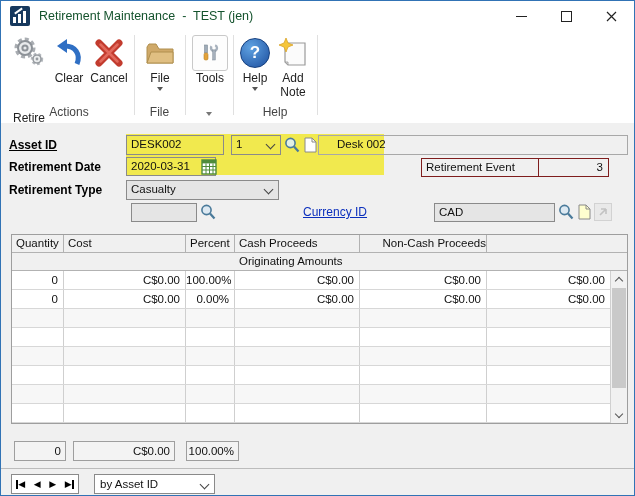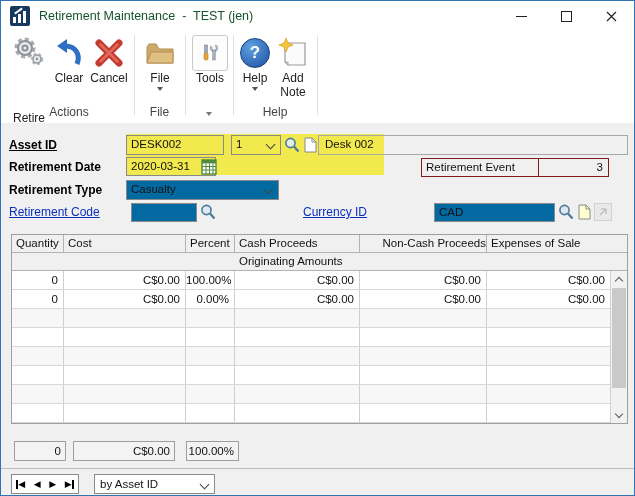--- a/index.html
+++ b/index.html
@@ -25,21 +25,21 @@
   .tri{width:0;height:0;border-left:3.5px solid transparent;border-right:3.5px solid transparent;border-top:4px solid #555;margin-top:2px;}
   .toolbox{width:34px;height:34px;border:1px solid #c9c9c9;border-radius:3px;display:flex;align-items:center;justify-content:center;background:#fdfdfd;}
   .helpcirc{width:30px;height:30px;border-radius:50%;background:radial-gradient(circle at 35% 30%,#5fa2e2,#1c4e9e);border:1px solid #16407f;color:#fff;font-weight:bold;font-size:17px;display:flex;align-items:center;justify-content:center;box-sizing:border-box;}
 
   
   .content{position:absolute;left:0;top:122px;width:100%;height:373px;background:#f0f0f0;}
   .hl{position:absolute;left:125px;top:133px;width:258px;height:41px;background:#f1e94e;}
   .flabel{position:absolute;font-weight:bold;font-size:12px;color:#000;}
   .flink{position:absolute;font-size:12px;color:#0b2fbd;text-decoration:underline;cursor:pointer;}
   .fld{position:absolute;border:1px solid #8a8a8a;box-sizing:border-box;font-size:11.5px;line-height:17px;padding:0 4px;background:transparent;white-space:nowrap;overflow:hidden;}
-  .white{background:#0369a1;}
+  .white{background:#e5e5e5;}
   .chev{display:inline-block;width:6px;height:6px;border-right:1.5px solid #444;border-bottom:1.5px solid #444;transform:rotate(45deg);}
   .combochev{position:absolute;right:6px;top:5px;}
   .icobtn{position:absolute;display:flex;align-items:center;justify-content:center;cursor:pointer;}
   .cellbox{position:absolute;border:1px solid #7f1d1d;box-sizing:border-box;font-size:11.5px;line-height:17px;background:#f0f0f0;}
 
   
   .grid{position:absolute;left:10px;top:233px;width:617px;height:190px;border:1px solid #9e9e9e;box-sizing:border-box;background:#fff;}
   .ghead,.gsub{display:flex;height:18px;background:#f0f0f0;border-bottom:1px solid #b2b2b2;box-sizing:border-box;}
   .ghead .hc{border-right:1px solid #b2b2b2;box-sizing:border-box;font-size:11.5px;line-height:17px;padding-left:4px;white-space:nowrap;overflow:hidden;}
   .gsub span{font-size:11.5px;line-height:17px;padding-left:227px;}
@@ -207,41 +207,40 @@
       <circle cx="6.5" cy="6" r="4.6" fill="#e2f0e4" stroke="#4a7a9a" stroke-width="1.6"></circle>
       <line x1="10" y1="9.5" x2="14.5" y2="14.5" stroke="#4a7a9a" stroke-width="2.2"></line>
     </svg>
   </span>
   <span class="icobtn" style="left:302px;top:135px;width:15px;height:18px;">
     <svg width="13" height="16" viewBox="0 0 13 16">
       <path d="M1 1 L8 1 L12 5 L12 15 L1 15 Z" fill="#fff" stroke="#8a8a8a" stroke-width="1"></path>
       <path d="M8 1 L8 5 L12 5" fill="none" stroke="#8a8a8a" stroke-width="1"></path>
     </svg>
   </span>
-  <div class="fld" style="left:317px;top:134px;width:310px;height:20px;border-color:#a8a8a8;padding-left:6px;">Desk 002</div>
+  <div class="fld" style="left:317px;top:134px;width:310px;height:20px;border-color:#a8a8a8;padding-left:18px;">Desk 002</div>
 
   <span class="flabel" style="left:8px;top:159px;">Retirement Date</span>
   <div class="fld" style="left:125px;top:156px;width:90px;height:19px;">2020-03-31</div>
   <span class="icobtn" style="left:199px;top:157px;width:17px;height:17px;">
     <svg width="16" height="16" viewBox="0 0 16 16">
       <rect x="1" y="1" width="14" height="14" fill="#ffffff" stroke="#4f8b3b" stroke-width="1.4"></rect>
       <rect x="1" y="1" width="14" height="3.4" fill="#4f8b3b"></rect>
       <path d="M1 7.5 H15 M1 11 H15 M5 4.4 V15 M8.5 4.4 V15 M12 4.4 V15" stroke="#4f8b3b" stroke-width="1"></path>
     </svg>
   </span>
   <div class="cellbox" style="left:420px;top:157px;width:118px;height:19px;padding-left:4px;">Retirement Event</div>
   <div class="cellbox" style="left:537px;top:157px;width:71px;height:19px;text-align:right;padding-right:5px;">3</div>
 
   <span class="flabel" style="left:8px;top:182px;">Retirement Type</span>
   <div class="fld white" style="left:125px;top:179px;width:153px;height:20px;">
     <span>Casualty</span>
     <span class="chev combochev"></span>
   </div>
 
-  <span class="flink" style="left:8px;top:204px;">Retirement Code</span>
   <div class="fld white" style="left:130px;top:202px;width:66px;height:19px;"></div>
   <span class="icobtn" style="left:198px;top:202px;width:18px;height:18px;">
     <svg width="16" height="17" viewBox="0 0 16 17">
       <circle cx="6.5" cy="6" r="4.6" fill="#dde9f2" stroke="#4a7a9a" stroke-width="1.6"></circle>
       <line x1="10" y1="9.5" x2="14.5" y2="14.5" stroke="#4a7a9a" stroke-width="2.2"></line>
     </svg>
   </span>
   <span class="flink" style="left:302px;top:204px;">Currency ID</span>
   <div class="fld white" style="left:433px;top:202px;width:121px;height:19px;">CAD</div>
   <span class="icobtn" style="left:556px;top:202px;width:18px;height:18px;">
@@ -262,21 +261,20 @@
     </svg>
   </span>
 
   <div class="grid">
     <div class="ghead">
       <div class="hc c0">Quantity</div>
       <div class="hc c1">Cost</div>
       <div class="hc c2">Percent</div>
       <div class="hc c3">Cash Proceeds</div>
       <div class="hc c4">Non-Cash Proceeds</div>
-      <div class="hc c5">Expenses of Sale</div>
       <div class="hc hfill"></div>
     </div>
     <div class="gsub">
       <span>Originating Amounts</span>
     </div>
     <div class="gbody">
       <div class="grow">
         <div class="gc c0">0</div>
         <div class="gc c1">C$0.00</div>
         <div class="gc c2">100.00%</div>

